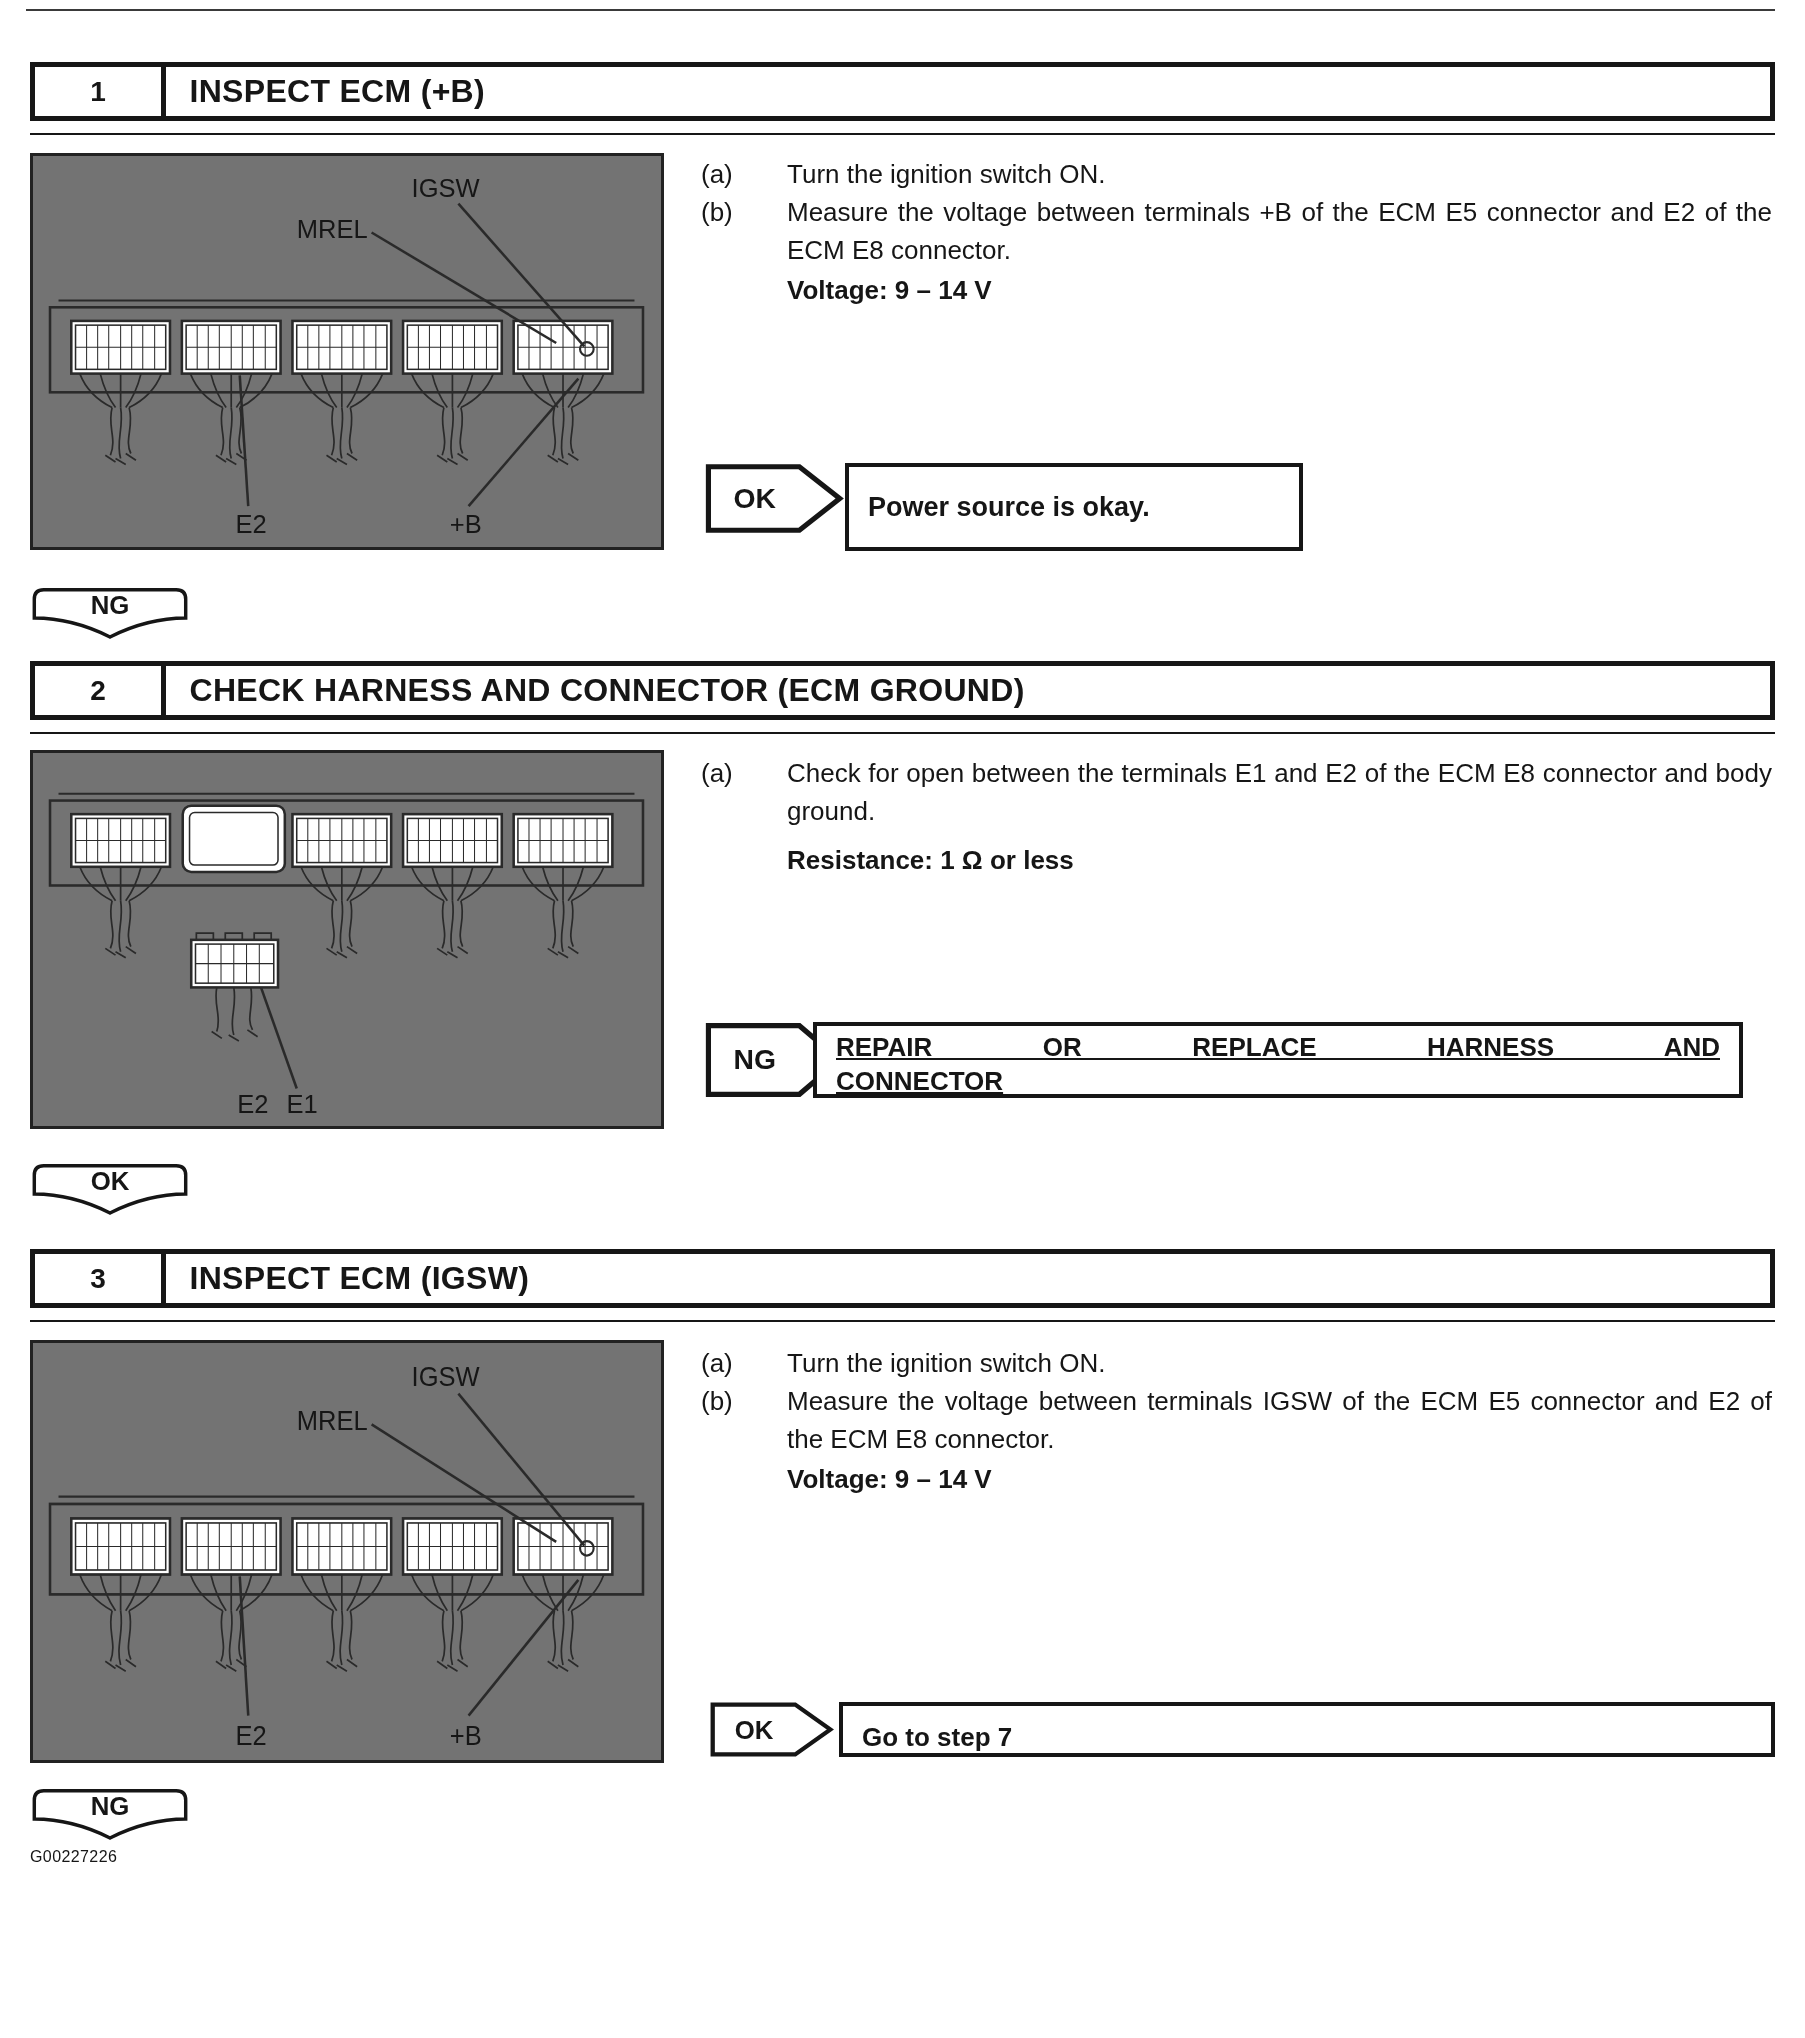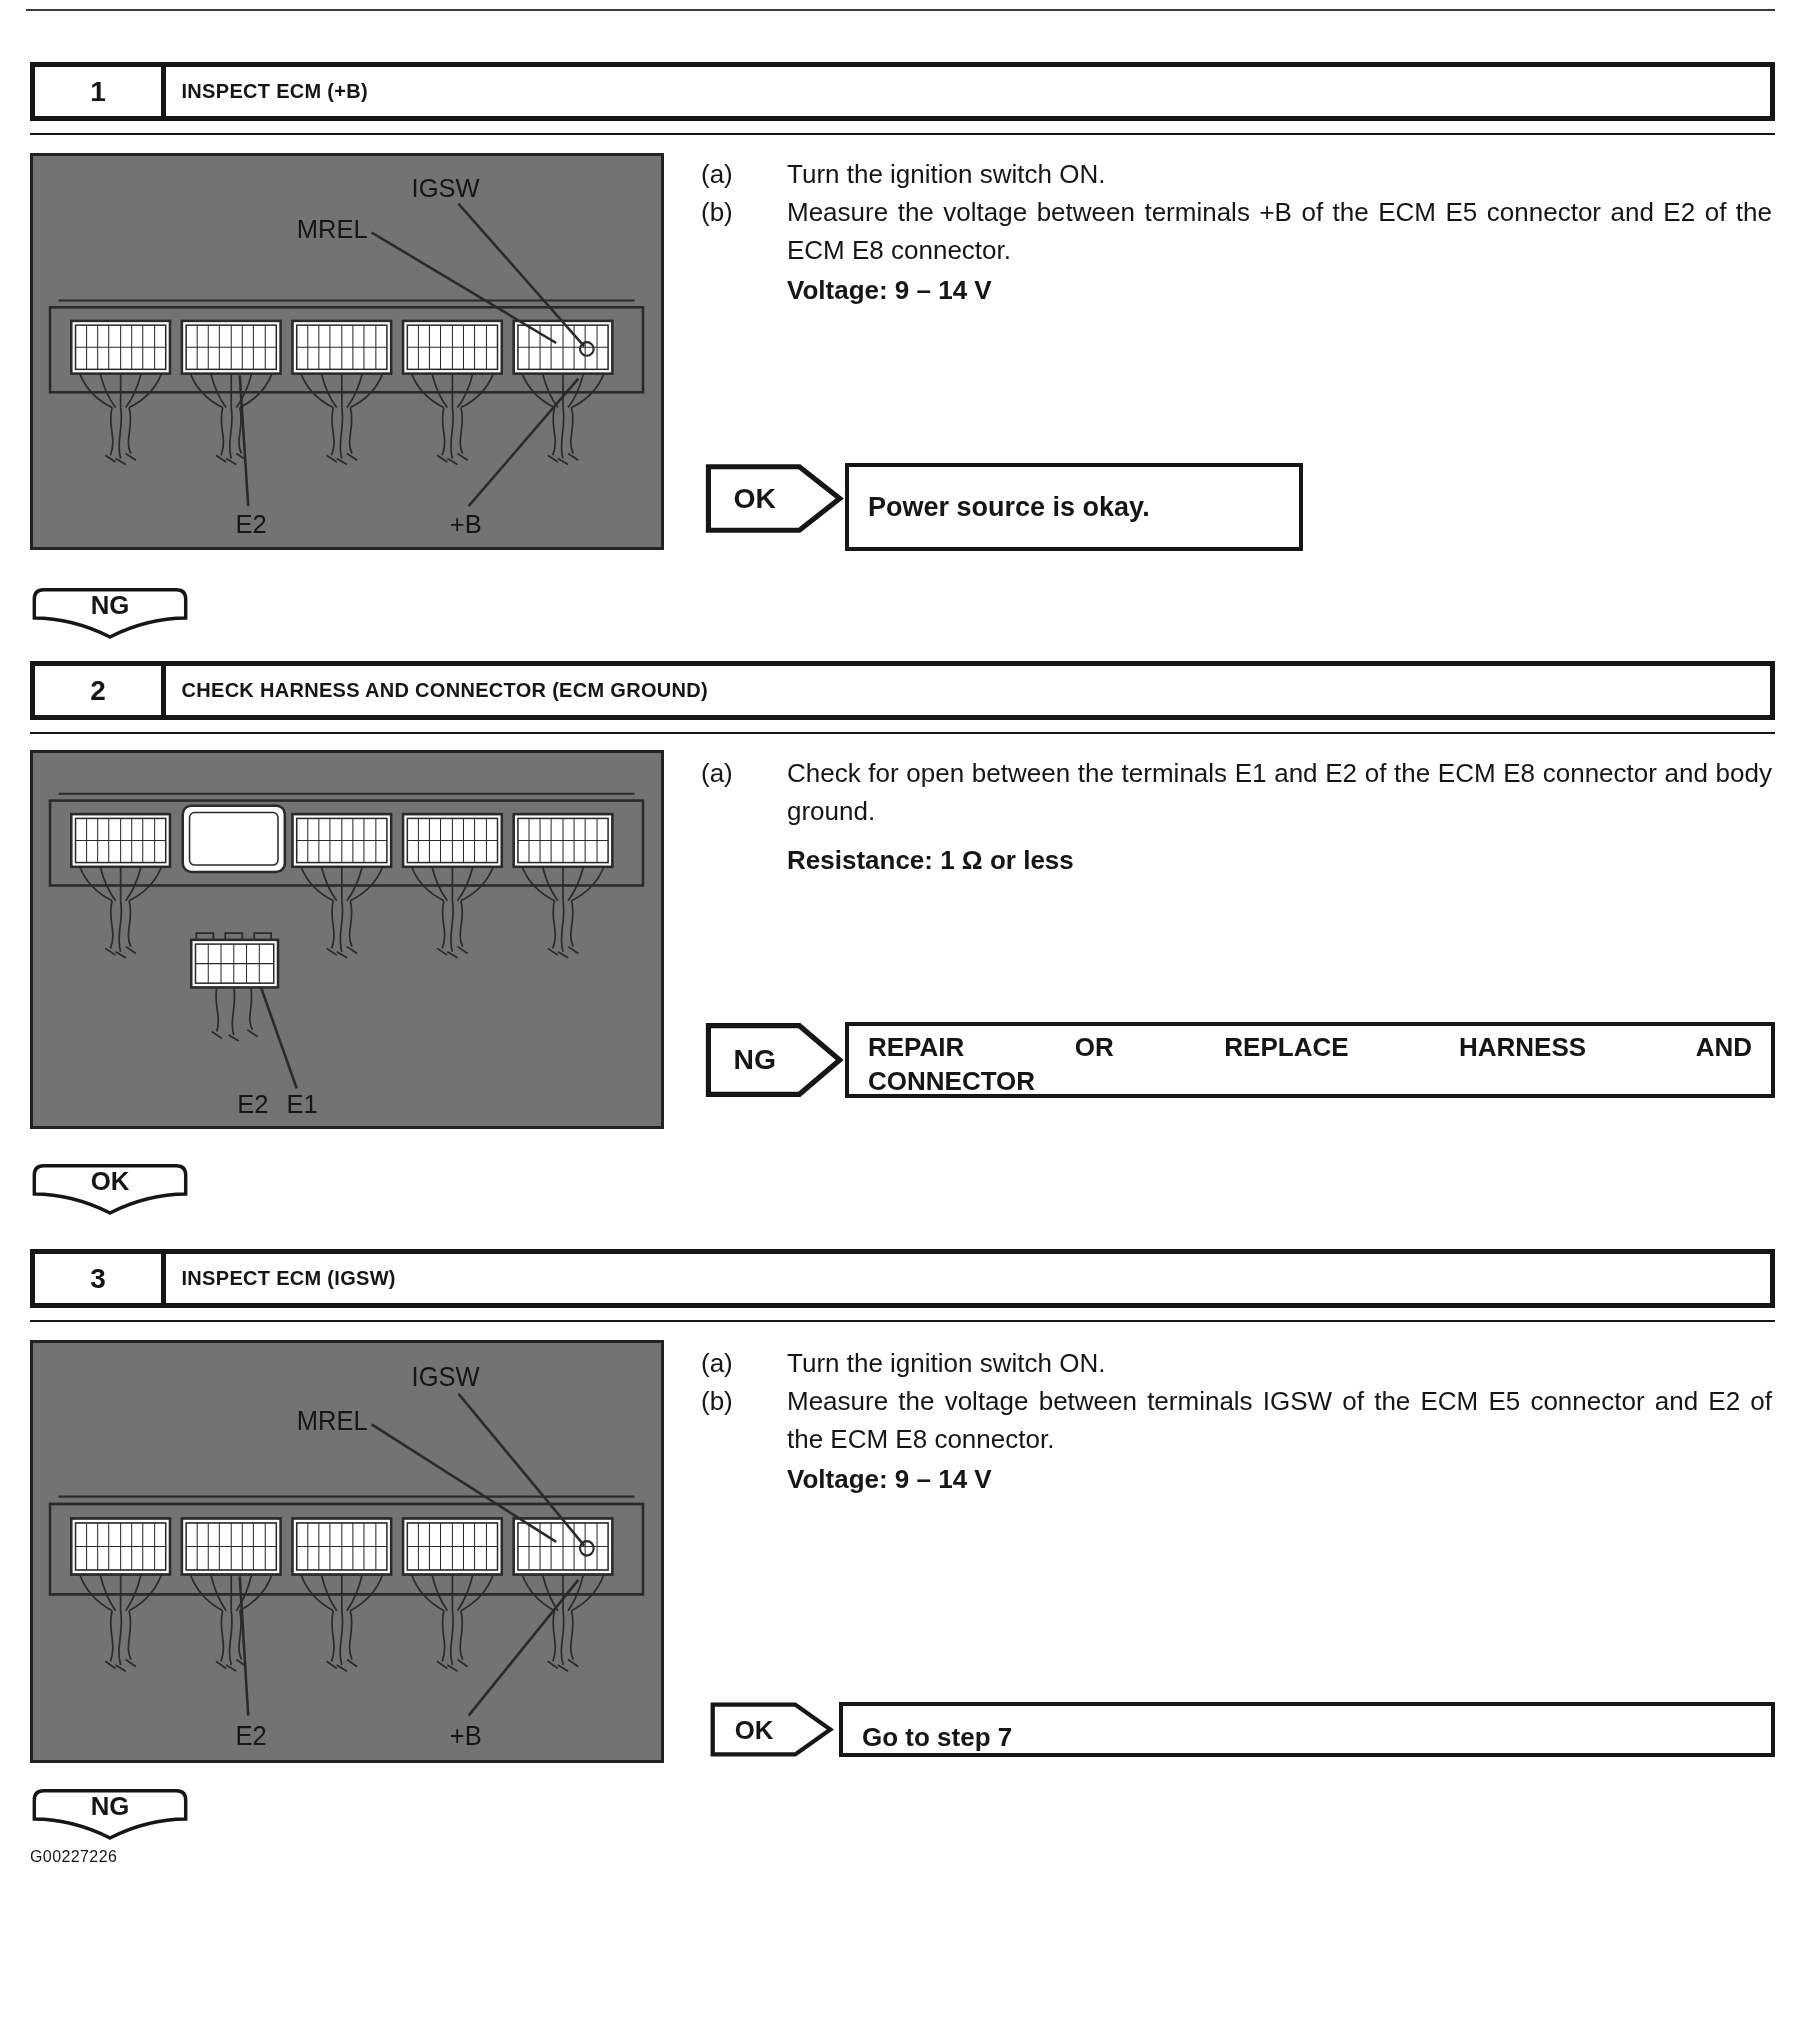--- a/index.html
+++ b/index.html
@@ -20,21 +20,21 @@
     position: absolute; left: 0; top: 0; width: 1745px; height: 59px;
     border: 5.2px solid #161616; background: #fff; display: flex; align-items: stretch;
   }
   .step-num {
     width: 131px; border-right: 5.2px solid #161616;
     display: flex; align-items: center; justify-content: center;
     font-weight: bold; font-size: 28px;
   }
   .step-title {
     flex: 1; display: flex; align-items: center; padding-left: 15.5px;
-    font-weight: bold; font-size: 20px; letter-spacing: 0.3px; white-space: nowrap;
+    font-weight: bold; font-size: 32px; letter-spacing: 0.3px; white-space: nowrap; margin-left: 8px;
   }
   .header-rule { position: absolute; left: 0; width: 1745px; height: 0; border-top: 2.6px solid #161616; }
   .figure-box { position: absolute; left: 0; border: 3.4px solid #222; background: #737373; }
   .figure-box svg { display: block; }
   .instr-label { position: absolute; font-size: 26px; line-height: 38px; }
   .instr-text  { position: absolute; font-size: 26px; line-height: 38px; text-align: justify; }
   .spec { position: absolute; font-size: 26px; font-weight: bold; }
   .result-box {
     position: absolute; border: 4.3px solid #161616; background: #fff;
     display: flex; align-items: center; padding: 0 19px;
@@ -177,21 +177,21 @@
   </div>
 
   <span class="instr-label" style="left:671px; top:93px;">(a)</span>
   <span class="instr-text" style="left:757px; top:93px; width:985px;">Check for open between the terminals E1 and E2 of the ECM E8 connector and body ground.</span>
   <div class="spec" style="left:757px; top:184px;">Resistance: 1 Ω or less</div>
 
   <svg class="arrow-badge" style="left:675px; top:361px;" width="139" height="76" viewBox="0 0 162 88">
     <polygon points="4,4 110,4 157,44 110,84 4,84" fill="#fff" stroke="#161616" stroke-width="6"></polygon>
     <text x="58" y="55" text-anchor="middle" font-size="33" font-weight="bold" fill="#161616">NG</text>
   </svg>
-  <div class="result-box result-box-block" style="left:815px; top:361px; width:930px; height:76px;">
+  <div class="result-box result-box-block" style="left:783px; top:361px; width:930px; height:76px;text-decoration:underline;">
     <div class="jline">REPAIR OR REPLACE HARNESS AND</div>
     <div>CONNECTOR</div>
   </div>
 
   <svg class="flow-badge" style="left:0; top:502px;" width="160" height="57" viewBox="0 0 186 66">
     <path d="M16,3 H170 Q181,3 181,14 V36 Q137,36 93,58 Q49,36 5,36 V14 Q5,3 16,3 Z" fill="#fff" stroke="#161616" stroke-width="4"></path>
     <text x="93" y="31" text-anchor="middle" font-size="30" font-weight="bold" fill="#161616">OK</text>
   </svg>
 </section>
 

